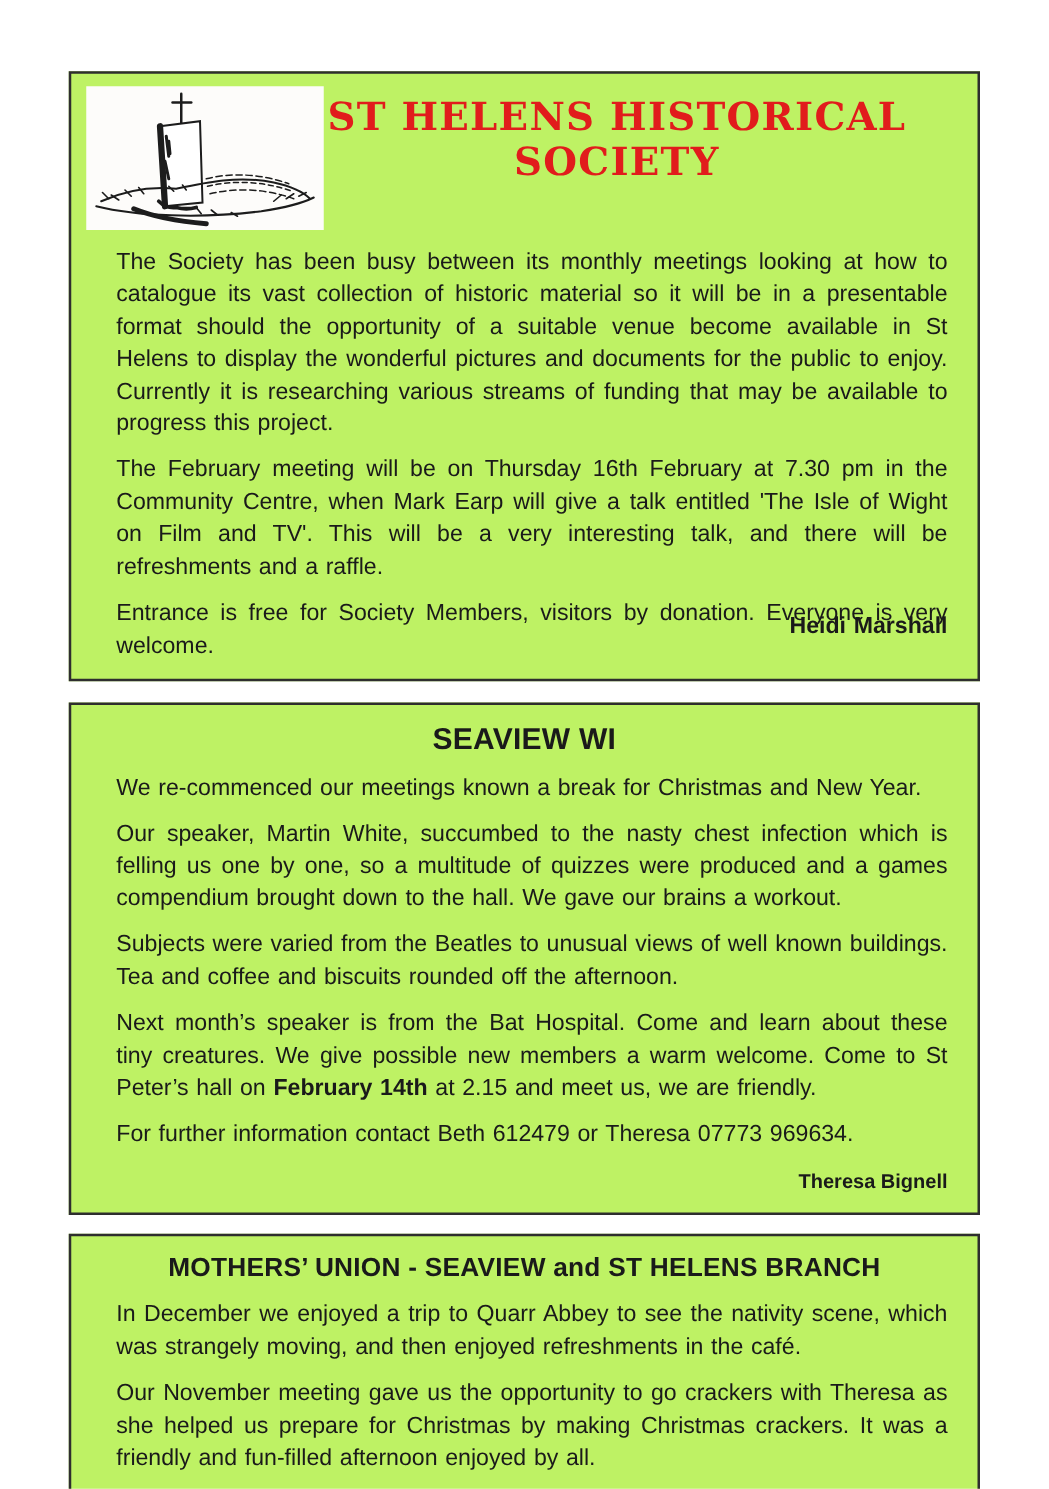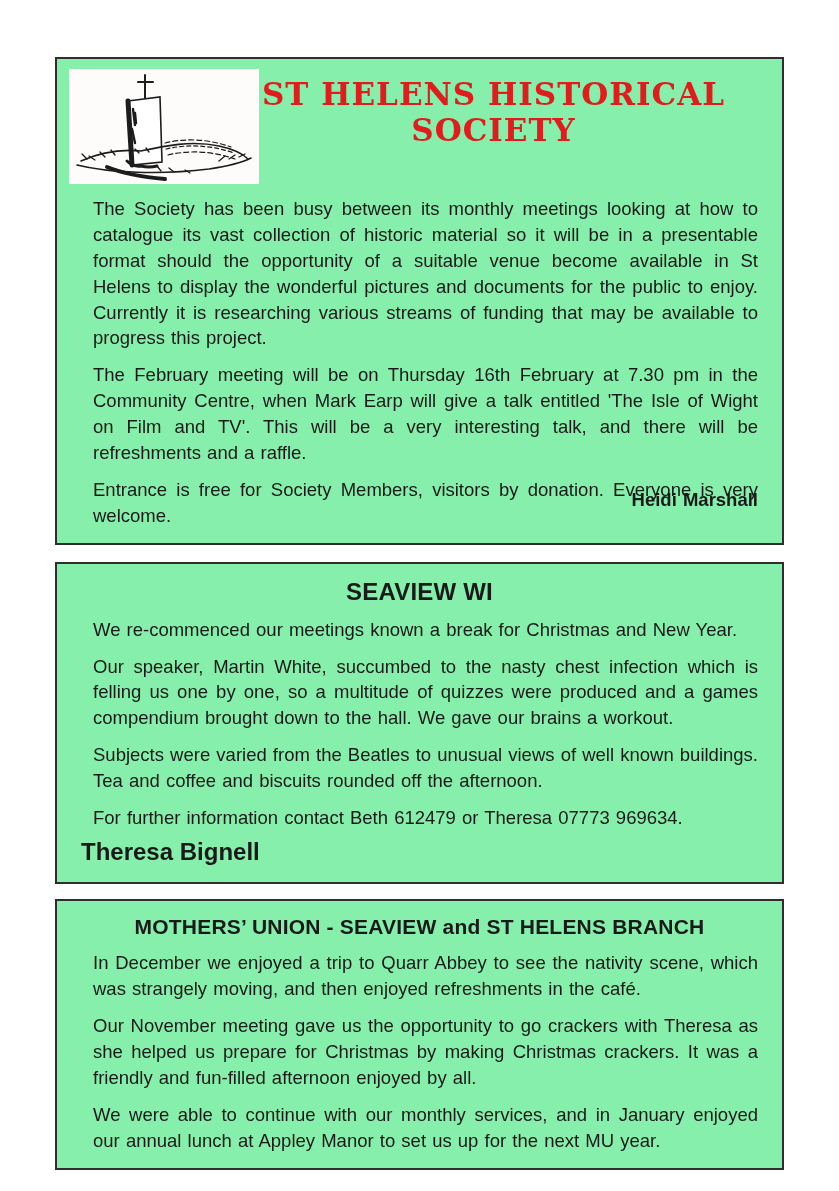--- a/index.html
+++ b/index.html
@@ -10,21 +10,21 @@
     font-family: "Liberation Sans", sans-serif;
     color: #1a1a1a;
     overflow: hidden;
   }
   .content { margin: 0 55px; width: 729px; box-sizing: border-box; }
 
   .box {
     border: 2px solid #2e2e2e;
     box-sizing: border-box;
     padding: 10px 24px 14px 24px;
-    background: #86efac;
+    background: #bef264;
   }
   .box-society { margin-top: 57px; }
   .box-wi      { margin-top: 17px; }
   .box-mu      { margin-top: 15px; }
 
   
   .society-header { display: flex; align-items: flex-start; }
   .logo-wrap { flex: none; width: 190px; height: 115px; margin-left: -12px; background: #fdfcfa; }
   .title-wrap { flex: 1; text-align: center; padding-top: 8px; padding-right: 30px; }
   .society-title {
@@ -43,21 +43,21 @@
     text-align: justify;
     margin: 11px 0 0 12px;
     word-spacing: 1px;
   }
   .para-first { margin-top: 12px; }
   .sig-inline-holder { position: relative; }
   .sig {
     font-weight: bold;
   }
   .sig-abs { position: absolute; right: 0; bottom: 16px; }
-  .sig-line { text-align: left; font-size: 24px; line-height: 1.35; margin-top: 5px; }
+  .sig-line { text-align: right; font-size: 16px; line-height: 1.35; margin-top: 15px; }
 
   .section-heading {
     font-weight: bold;
     font-size: 24px;
     letter-spacing: 0.2px;
     margin: 4px 0 2px 0;
     text-align: center;
   }
   .mu-heading { font-size: 21px; }
 
@@ -111,20 +111,21 @@
       <span><span>Entrance is free for Society Members, visitors by donation. Everyone is very welcome.</span></span>
       <span class="sig sig-abs">Heidi Marshall</span>
     </p>
   </div>
 
   <div class="box box-wi">
     <div class="section-heading">SEAVIEW WI</div>
     <p class="para"><span>We re-commenced our meetings known a break for Christmas and New Year.</span></p>
     <p class="para"><span>Our speaker, Martin White, succumbed to the nasty chest infection which is felling us one by one, so a multitude of quizzes were produced and a games compendium brought down to the hall. We gave our brains a workout.</span></p>
     <p class="para"><span>Subjects were varied from the Beatles to unusual views of well known buildings. Tea and coffee and biscuits rounded off the afternoon.</span></p>
+    <p class="para"><span>Next month’s speaker is from the Bat Hospital. Come and learn about these tiny creatures. We give possible new members a warm welcome. Come to St Peter’s hall on </span><span style="font-weight: bold;">February 14th</span><span> at 2.15 and meet us, we are friendly.</span></p>
     <p class="para"><span>For further information contact Beth 612479 or Theresa 07773 969634.</span></p>
     <div class="sig-line sig">Theresa Bignell</div>
   </div>
 
   <div class="box box-mu">
     <div class="section-heading mu-heading">MOTHERS’ UNION - SEAVIEW and ST HELENS BRANCH</div>
     <p class="para"><span>In December we enjoyed a trip to Quarr Abbey to see the nativity scene, which was strangely moving, and then enjoyed refreshments in the café.</span></p>
     <p class="para"><span>Our November meeting gave us the opportunity to go crackers with Theresa as she helped us prepare for Christmas by making Christmas crackers. It was a friendly and fun-filled afternoon enjoyed by all.</span></p>
     <p class="para"><span>We were able to continue with our monthly services, and in January enjoyed our annual lunch at Appley Manor to set us up for the next MU year.</span></p>
 

